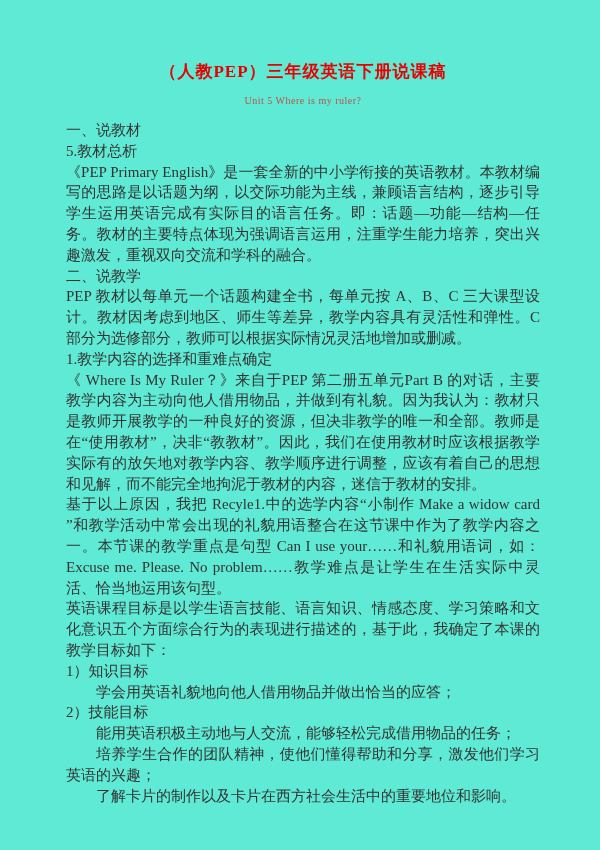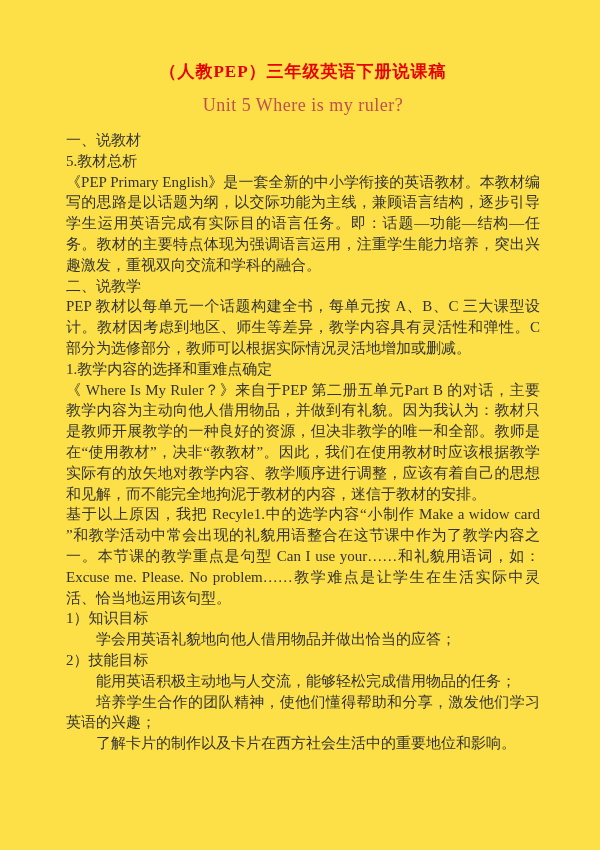--- a/index.html
+++ b/index.html
@@ -6,35 +6,35 @@
   html, body { background: #f3f3f3; }
   body {
     font-family: "Liberation Serif", "DejaVu Serif", serif;
     width: 600px;
     height: 850px;
     overflow: hidden;
   }
   .page {
     width: 600px;
     height: 850px;
-    background: #fde047;
+    background: #5eead4;
     padding: 60px 60px 40px 66px;
   }
   .title {
     text-align: center;
     color: #e60202;
     font-size: 17px;
     font-weight: bold;
     letter-spacing: 1px;
     margin-bottom: 12px;
   }
   .subtitle {
     text-align: center;
     color: #c0504d;
-    font-size: 18px;
+    font-size: 10px;
     font-weight: normal;
     letter-spacing: 0.5px;
     margin-bottom: 14px;
   }
   .body-text { color: #333333; }
   .para {
     font-size: 15px;
     line-height: 20.8px;
     text-align: justify;
     text-justify: inter-ideograph;
@@ -50,20 +50,21 @@
   <h2 class="subtitle">Unit 5 Where is my ruler?</h2>
   <div class="body-text" id="doc-body">
       <p class="para">一、说教材</p>
       <p class="para">5.教材总析</p>
       <p class="para">《PEP Primary English》是一套全新的中小学衔接的英语教材。本教材编写的思路是以话题为纲，以交际功能为主线，兼顾语言结构，逐步引导学生运用英语完成有实际目的语言任务。即：话题—功能—结构—任务。教材的主要特点体现为强调语言运用，注重学生能力培养，突出兴趣激发，重视双向交流和学科的融合。</p>
       <p class="para">二、说教学</p>
       <p class="para">PEP 教材以每单元一个话题构建全书，每单元按 A、B、C 三大课型设计。教材因考虑到地区、师生等差异，教学内容具有灵活性和弹性。C 部分为选修部分，教师可以根据实际情况灵活地增加或删减。</p>
       <p class="para">1.教学内容的选择和重难点确定</p>
       <p class="para">《 Where Is My Ruler？》来自于PEP 第二册五单元Part B 的对话，主要教学内容为主动向他人借用物品，并做到有礼貌。因为我认为：教材只是教师开展教学的一种良好的资源，但决非教学的唯一和全部。教师是在“使用教材”，决非“教教材”。因此，我们在使用教材时应该根据教学实际有的放矢地对教学内容、教学顺序进行调整，应该有着自己的思想和见解，而不能完全地拘泥于教材的内容，迷信于教材的安排。</p>
       <p class="para">基于以上原因，我把 Recyle1.中的选学内容“小制作 Make a widow card ”和教学活动中常会出现的礼貌用语整合在这节课中作为了教学内容之一。本节课的教学重点是句型 Can I use your……和礼貌用语词，如：Excuse me. Please. No problem……教学难点是让学生在生活实际中灵活、恰当地运用该句型。</p>
+      <p class="para">英语课程目标是以学生语言技能、语言知识、情感态度、学习策略和文化意识五个方面综合行为的表现进行描述的，基于此，我确定了本课的教学目标如下：</p>
       <p class="para">1）知识目标</p>
       <p class="para indent">学会用英语礼貌地向他人借用物品并做出恰当的应答；</p>
       <p class="para">2）技能目标</p>
       <p class="para indent">能用英语积极主动地与人交流，能够轻松完成借用物品的任务；</p>
       <p class="para indent">培养学生合作的团队精神，使他们懂得帮助和分享，激发他们学习英语的兴趣；</p>
       <p class="para indent">了解卡片的制作以及卡片在西方社会生活中的重要地位和影响。</p>
     </div>
 </div>
 
 </body></html>

